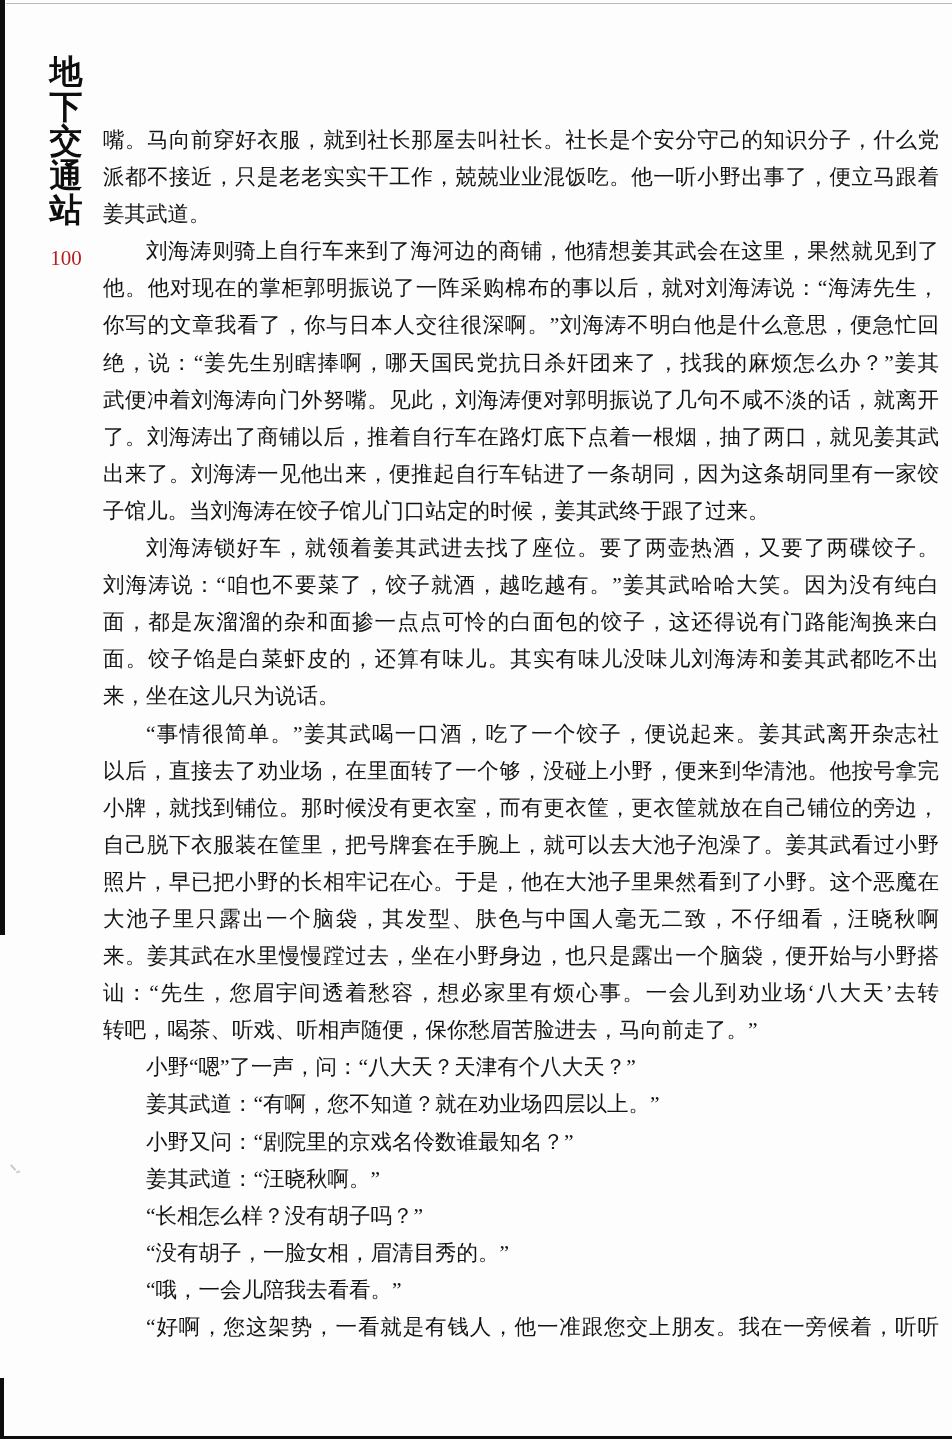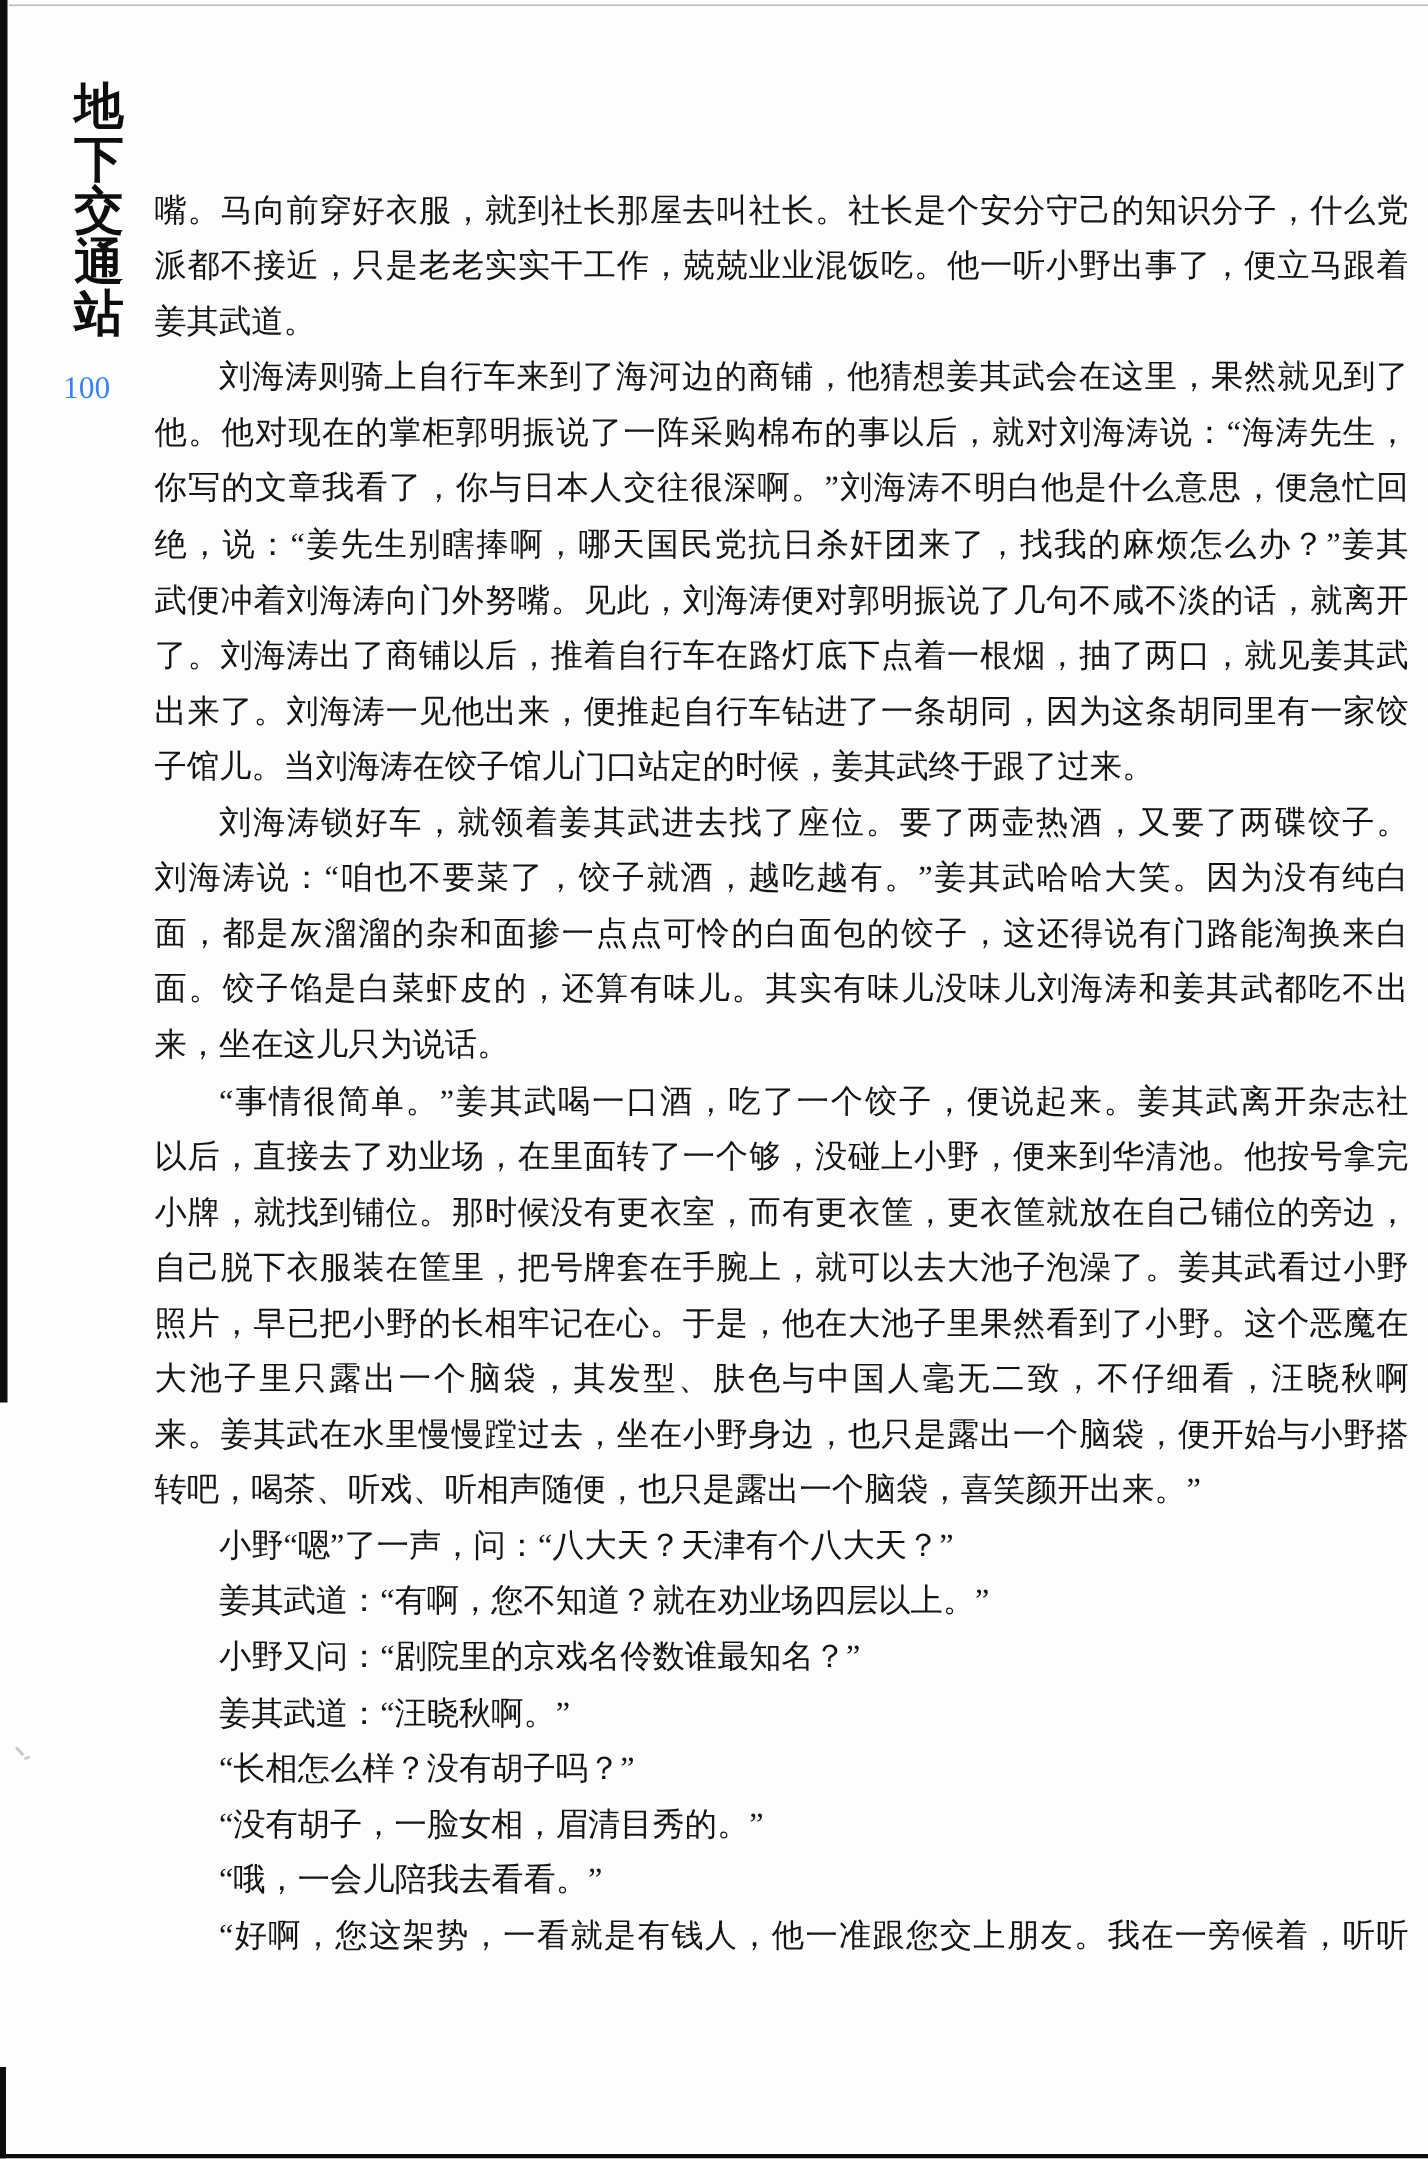--- a/index.html
+++ b/index.html
@@ -49,22 +49,23 @@
     font-size: 33px;
     line-height: 34.6px;
     letter-spacing: 0;
     color: #0e0e0e;
   }
   .title-vertical span { display: block; }
   .page-number {
     position: absolute;
     left: 42px; top: 246px;
     width: 48px;
+    text-align: center;
     font-size: 21px;
-    color: #3b82f6;
+    color: #b91c1c;
     font-family: "Liberation Serif", serif;
   }
   .body-text {
     position: absolute;
     left: 103px; top: 94px;
     width: 836px;
     font-size: 21.5px;
     line-height: 37.1px;
     color: #141414;
     margin-top: 28px;
@@ -151,21 +152,22 @@
         <div class="line last">来，坐在这儿只为说话。</div>
       </div>
       <div class="par">
         <div class="line indent">“事情很简单。”姜其武喝一口酒，吃了一个饺子，便说起来。姜其武离开杂志社</div>
         <div class="line">以后，直接去了劝业场，在里面转了一个够，没碰上小野，便来到华清池。他按号拿完</div>
         <div class="line">小牌，就找到铺位。那时候没有更衣室，而有更衣筐，更衣筐就放在自己铺位的旁边，</div>
         <div class="line">自己脱下衣服装在筐里，把号牌套在手腕上，就可以去大池子泡澡了。姜其武看过小野</div>
         <div class="line">照片，早已把小野的长相牢记在心。于是，他在大池子里果然看到了小野。这个恶魔在</div>
         <div class="line">大池子里只露出一个脑袋，其发型、肤色与中国人毫无二致，不仔细看，汪晓秋啊</div>
         <div class="line">来。姜其武在水里慢慢蹚过去，坐在小野身边，也只是露出一个脑袋，便开始与小野搭</div>
-        <div class="line last">转吧，喝茶、听戏、听相声随便，也只是露出一个脑袋，喜笑颜开出来。”</div>
+        <div class="line">讪：“先生，您眉宇间透着愁容，想必家里有烦心事。一会儿到劝业场‘八大天’去转</div>
+        <div class="line last">转吧，喝茶、听戏、听相声随便，保你愁眉苦脸进去，马向前走了。”</div>
       </div>
       <div class="par">
         <div class="line last indent">小野“嗯”了一声，问：“八大天？天津有个八大天？”</div>
       </div>
       <div class="par">
         <div class="line last indent">姜其武道：“有啊，您不知道？就在劝业场四层以上。”</div>
       </div>
       <div class="par">
         <div class="line last indent">小野又问：“剧院里的京戏名伶数谁最知名？”</div>
       </div>

